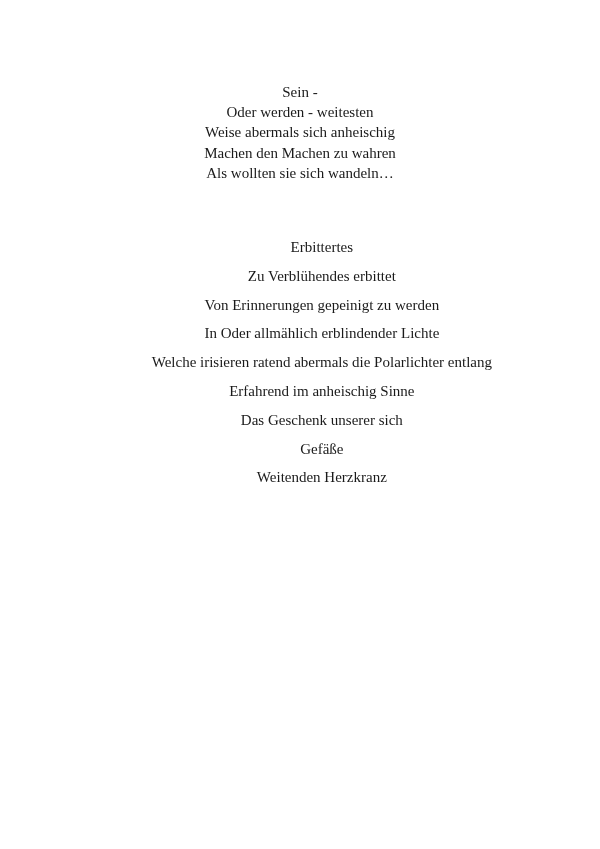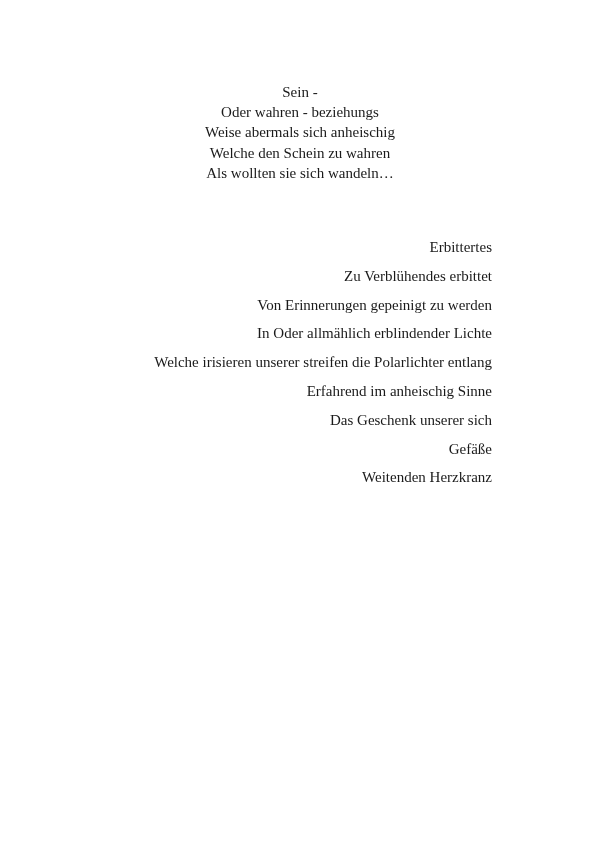--- a/index.html
+++ b/index.html
@@ -31,45 +31,45 @@
       line-height: 20.2px;
     }
     .stanza1 .line {
       display: block;
       white-space: nowrap;
     }
     .stanza2 {
       position: absolute;
       right: 108px;
       top: 233px;
-      text-align: right;
+      text-align: center;
       font-size: 15px;
       line-height: 28.8px;
     }
     .stanza2 .line {
       display: block;
       white-space: nowrap;
     }
   </style>
 </head>
 <body>
 
 <div class="page">
   <div class="stanza1">
     <span class="line">Sein -</span>
-    <span class="line">Oder wahren - beziehungs</span>
+    <span class="line">Oder werden - weitesten</span>
     <span class="line">Weise abermals sich anheischig</span>
-    <span class="line">Welche den Schein zu wahren</span>
+    <span class="line">Machen den Machen zu wahren</span>
     <span class="line">Als wollten sie sich wandeln…</span>
   </div>
 
   <div class="stanza2">
     <span class="line">Erbittertes</span>
     <span class="line">Zu Verblühendes erbittet</span>
     <span class="line">Von Erinnerungen gepeinigt zu werden</span>
     <span class="line">In Oder allmählich erblindender Lichte</span>
-    <span class="line">Welche irisieren unserer streifen die Polarlichter entlang</span>
+    <span class="line">Welche irisieren ratend abermals die Polarlichter entlang</span>
     <span class="line">Erfahrend im anheischig Sinne</span>
     <span class="line">Das Geschenk unserer sich</span>
     <span class="line">Gefäße</span>
     <span class="line">Weitenden Herzkranz</span>
   </div>
 </div>
 
 </body></html>

